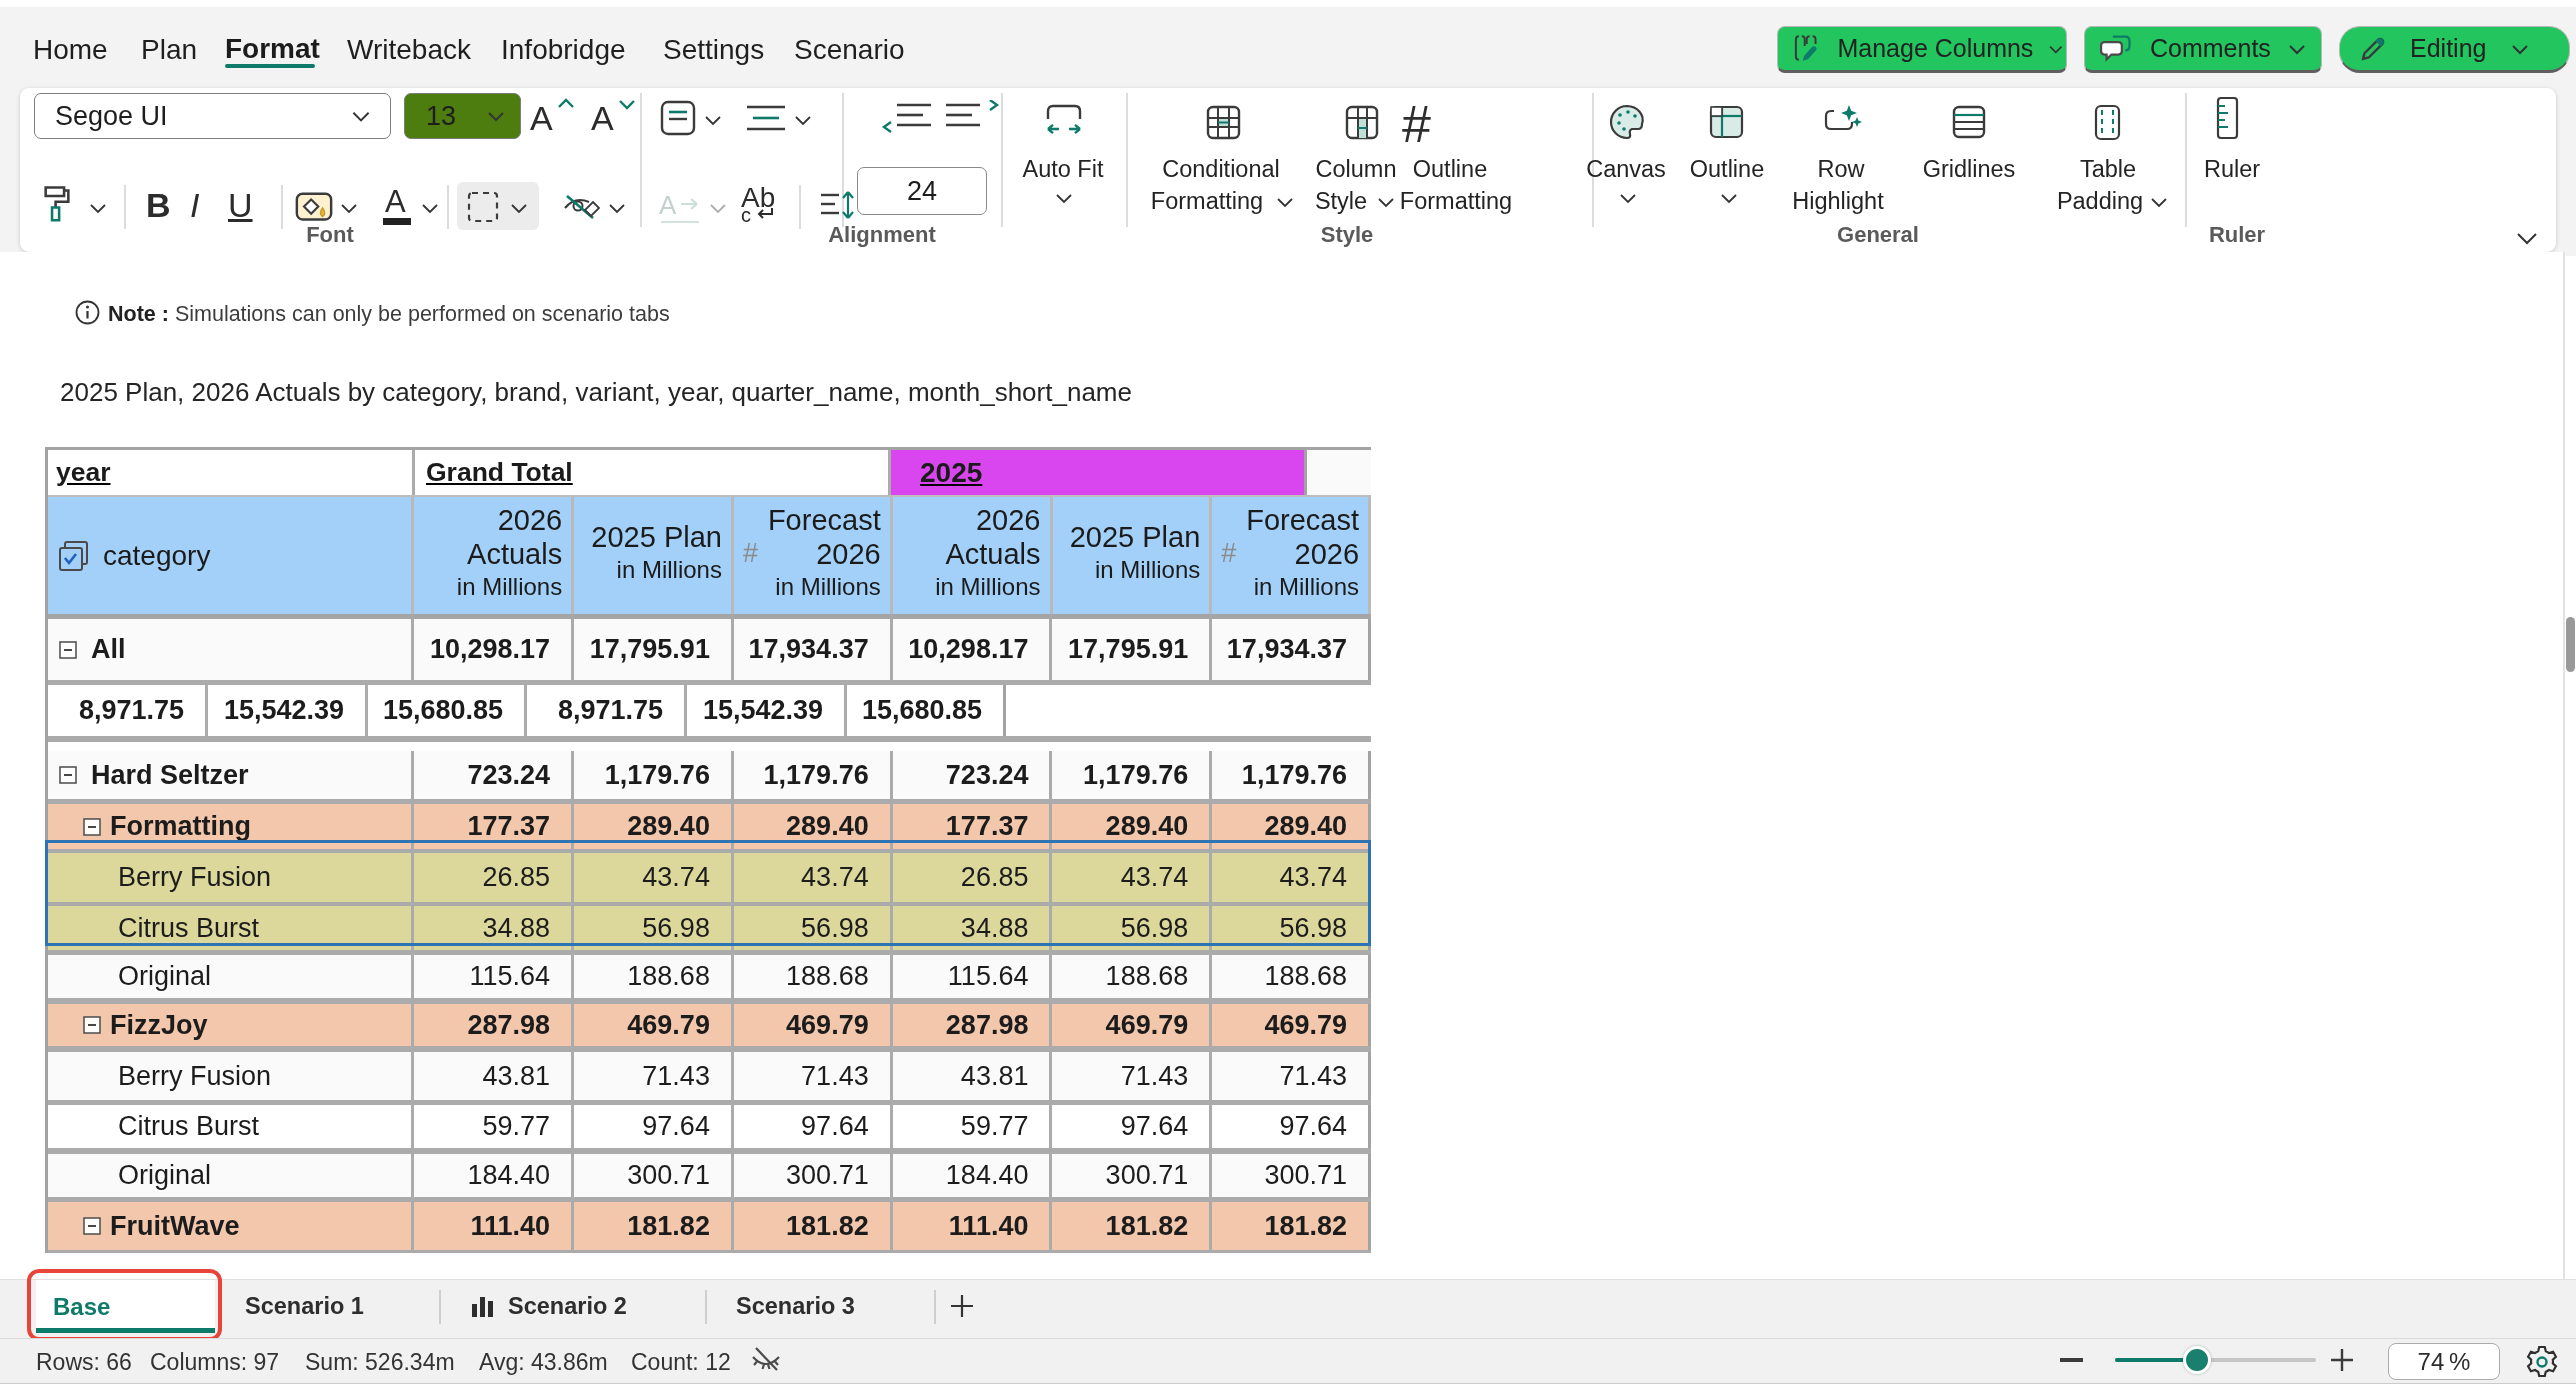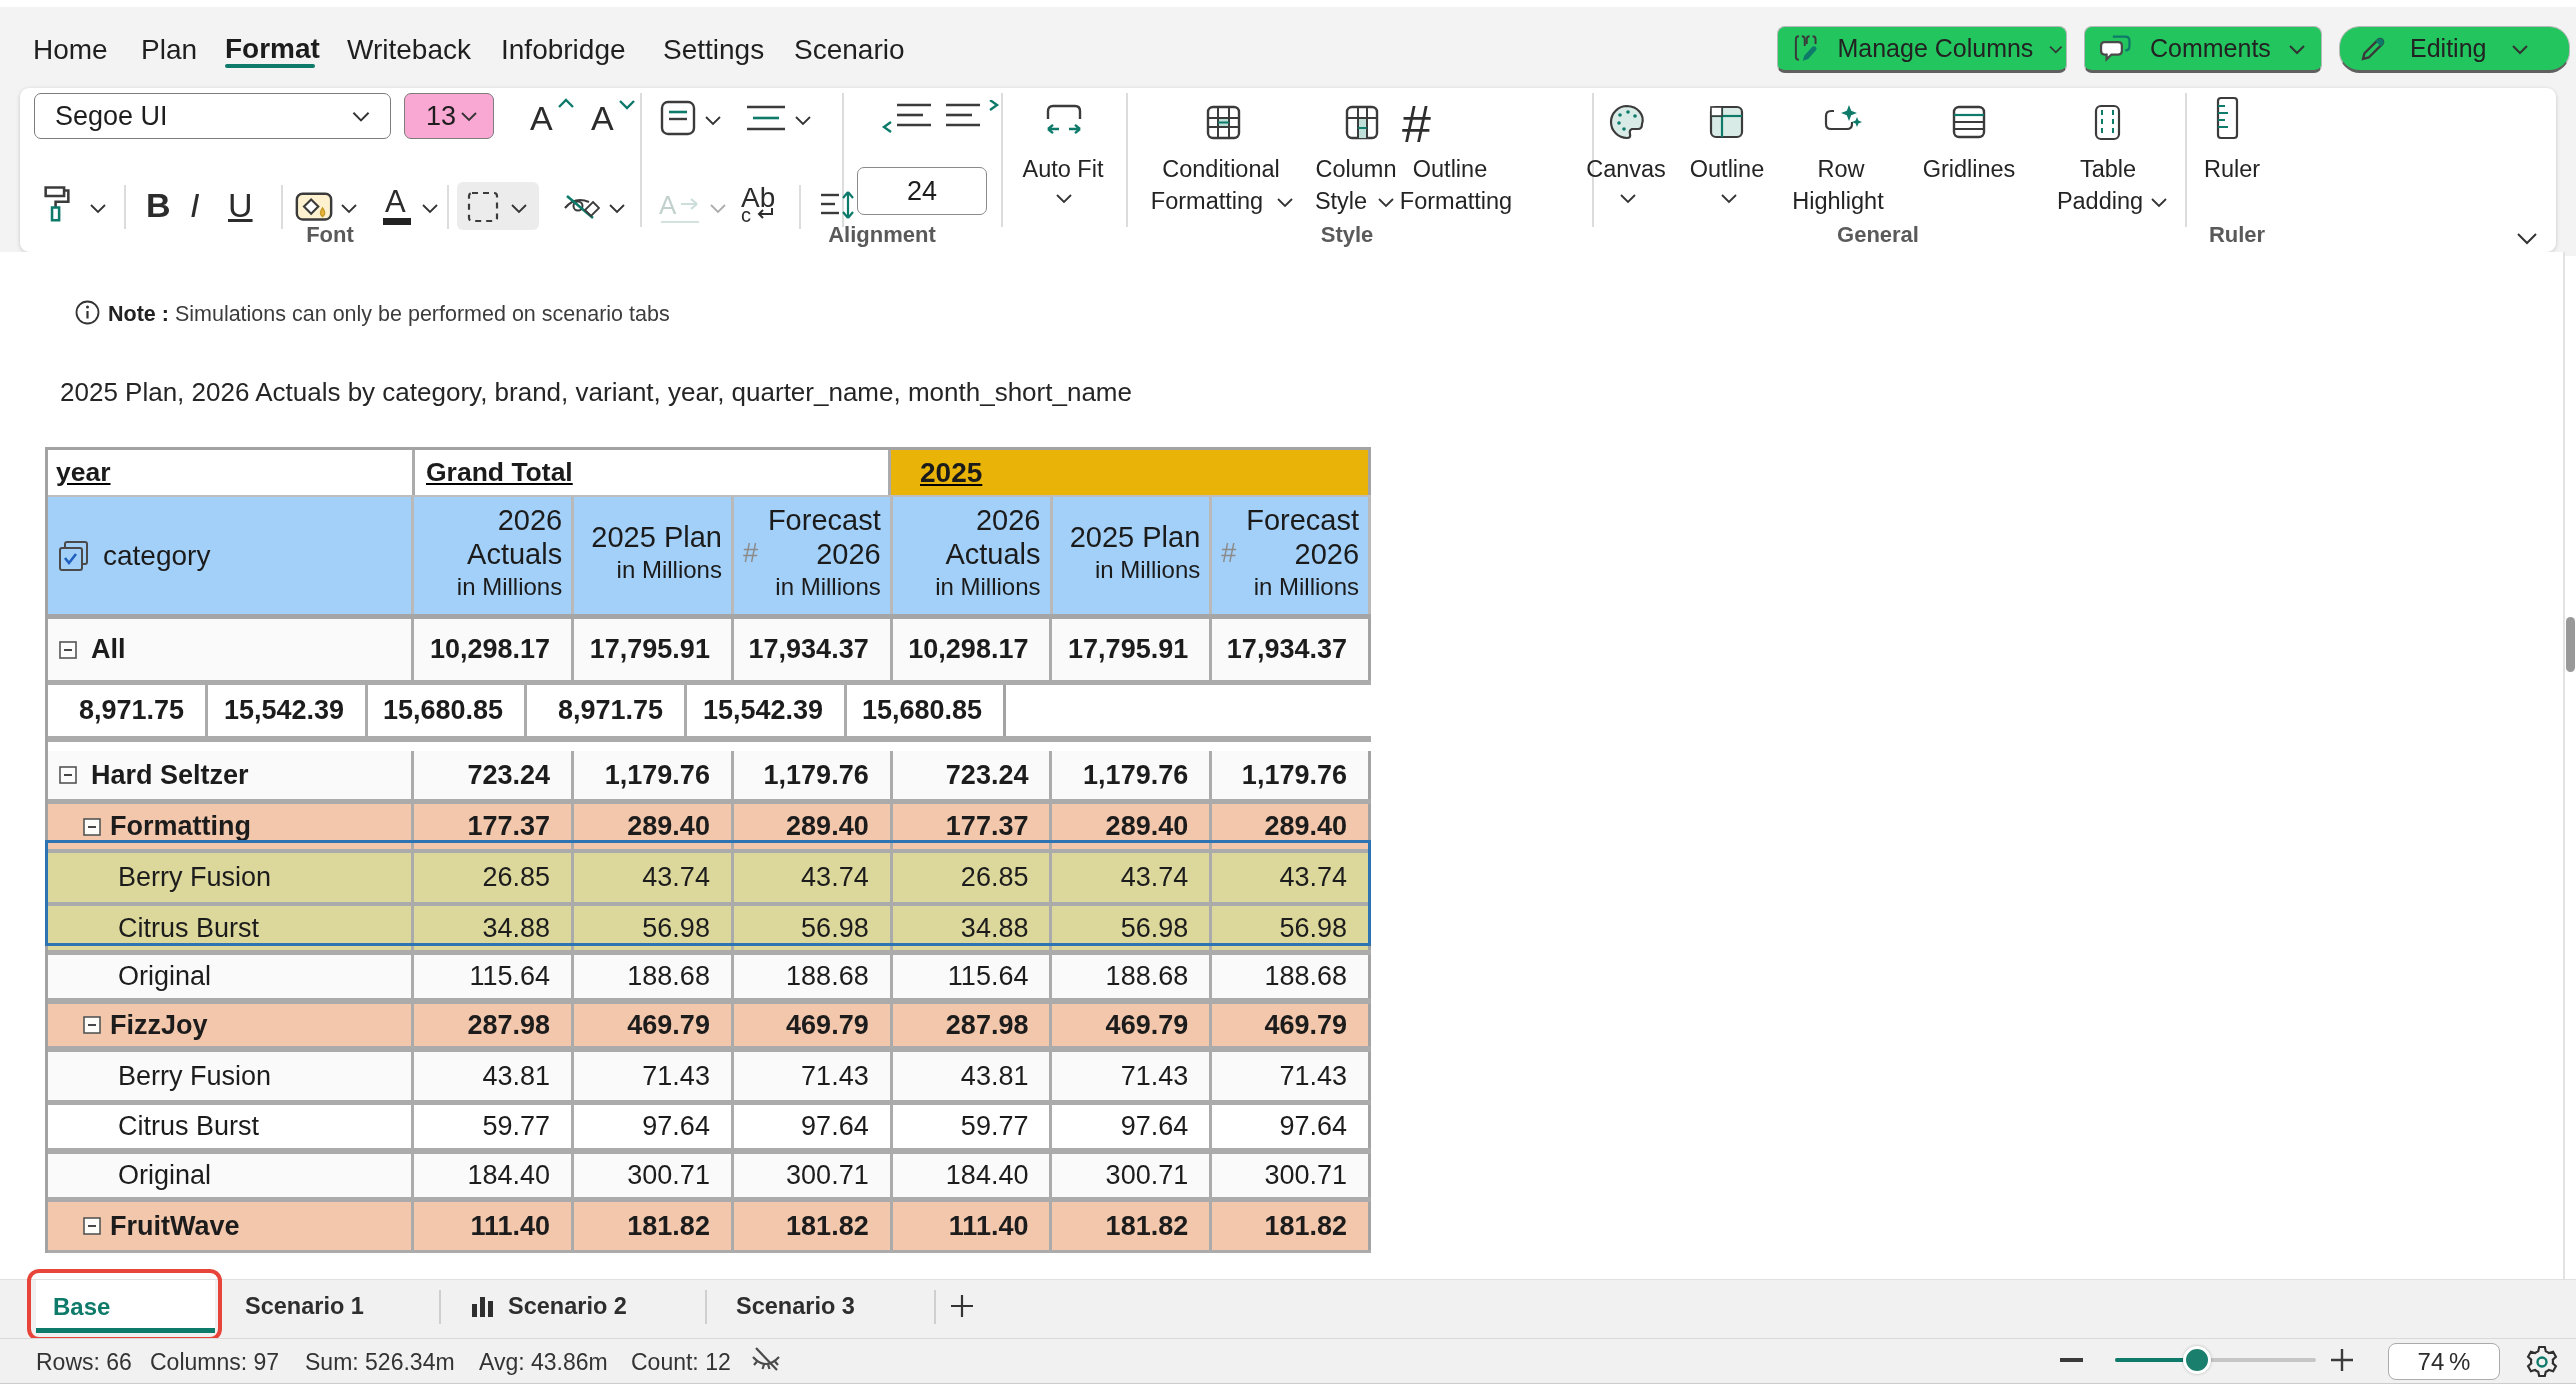--- a/index.html
+++ b/index.html
@@ -86,21 +86,21 @@
   <div class="abs" id="ribbonbox" style="left:20px;top:88px;width:2536px;height:164px;background:#fff;border-radius:9px;box-shadow:0 1px 4px rgba(0,0,0,0.18);"></div>
   <div id="ribbon">
 
     <div class="abs" style="left:34px;top:93px;width:357px;height:46px;border:1.5px solid #7d7d7d;border-radius:7px;background:#fff;display:flex;align-items:center;">
       <span style="margin-left:20px;font-size:27px;color:#1d1d1d;">Segoe UI</span>
       <svg width="26" height="26" viewBox="0 0 24 24" style="position:absolute;right:16px;">
           <path class="chev" d="M5 9 l7 7 7-7"></path>
         </svg>
     </div>
 
-    <div class="abs" style="left:404px;top:93px;width:90px;height:46px;border:1.5px solid #7d7d7d;border-radius:7px;background:#f9a8d4;display:flex;align-items:center;">
+    <div class="abs" style="left:404px;top:93px;width:117px;height:46px;border:1.5px solid #7d7d7d;border-radius:7px;background:#4d7c0f;display:flex;align-items:center;">
       <span style="margin-left:21px;font-size:27px;color:#1d1d1d;">13</span>
       <svg width="24" height="24" viewBox="0 0 24 24" style="position:absolute;right:12px;">
           <path class="chev" d="M5 9 l7 7 7-7"></path>
         </svg>
     </div>
 
     <div class="abs" style="left:530px;top:96px;width:46px;height:42px;">
       <span style="position:absolute;left:0;bottom:0;font-size:34px;color:#2c2c2c;">A</span>
       <svg width="20" height="14" viewBox="0 0 20 14" style="position:absolute;right:0;top:0;">
           <path d="M3 11 L10 4 L17 11" fill="none" stroke="#0d7a6a" stroke-width="2.4"></path>
@@ -359,21 +359,21 @@
   <div id="tablewrap">
     <div id="tbl">
 
       <div class="trow" style="height:47px;border-bottom:2.5px solid #bdbdbd;text-decoration:underline;">
         <div class="cell" style="width:367px;background:#fff;">
             <span style="margin-left:8px;font-size:26.5px;font-weight:700;color:#1b1b1b;">year</span>
           </div>
         <div class="cell" style="width:476px;background:#fff;">
             <span style="margin-left:11px;font-size:26.5px;font-weight:700;color:#1b1b1b;">Grand Total</span>
           </div>
-        <div class="cell celllast" style="width:480px;background:#eab308;">
+        <div class="cell celllast" style="width:416px;background:#d946ef;">
             <span style="margin-left:29px;font-size:28px;font-weight:700;color:#1b1b1b;">2025</span>
           </div>
       </div>
 
       <div class="trow" style="height:122px;border-bottom:5px solid #a5a5a5;">
         <div class="cell hblue" style="width:367px;">
           <svg style="margin-left:8px;" width="36" height="38" viewBox="0 0 36 38">
             <rect x="9" y="5" width="22" height="22" rx="2" fill="none" stroke="#4a4a4a" stroke-width="2"></rect>
             <rect x="4" y="11" width="22" height="22" rx="2" fill="#a3d0f8" stroke="#4a4a4a" stroke-width="2"></rect>
             <path d="M9 21 l4 5 7 -9" fill="none" stroke="#1f5fbe" stroke-width="2.6"></path>

